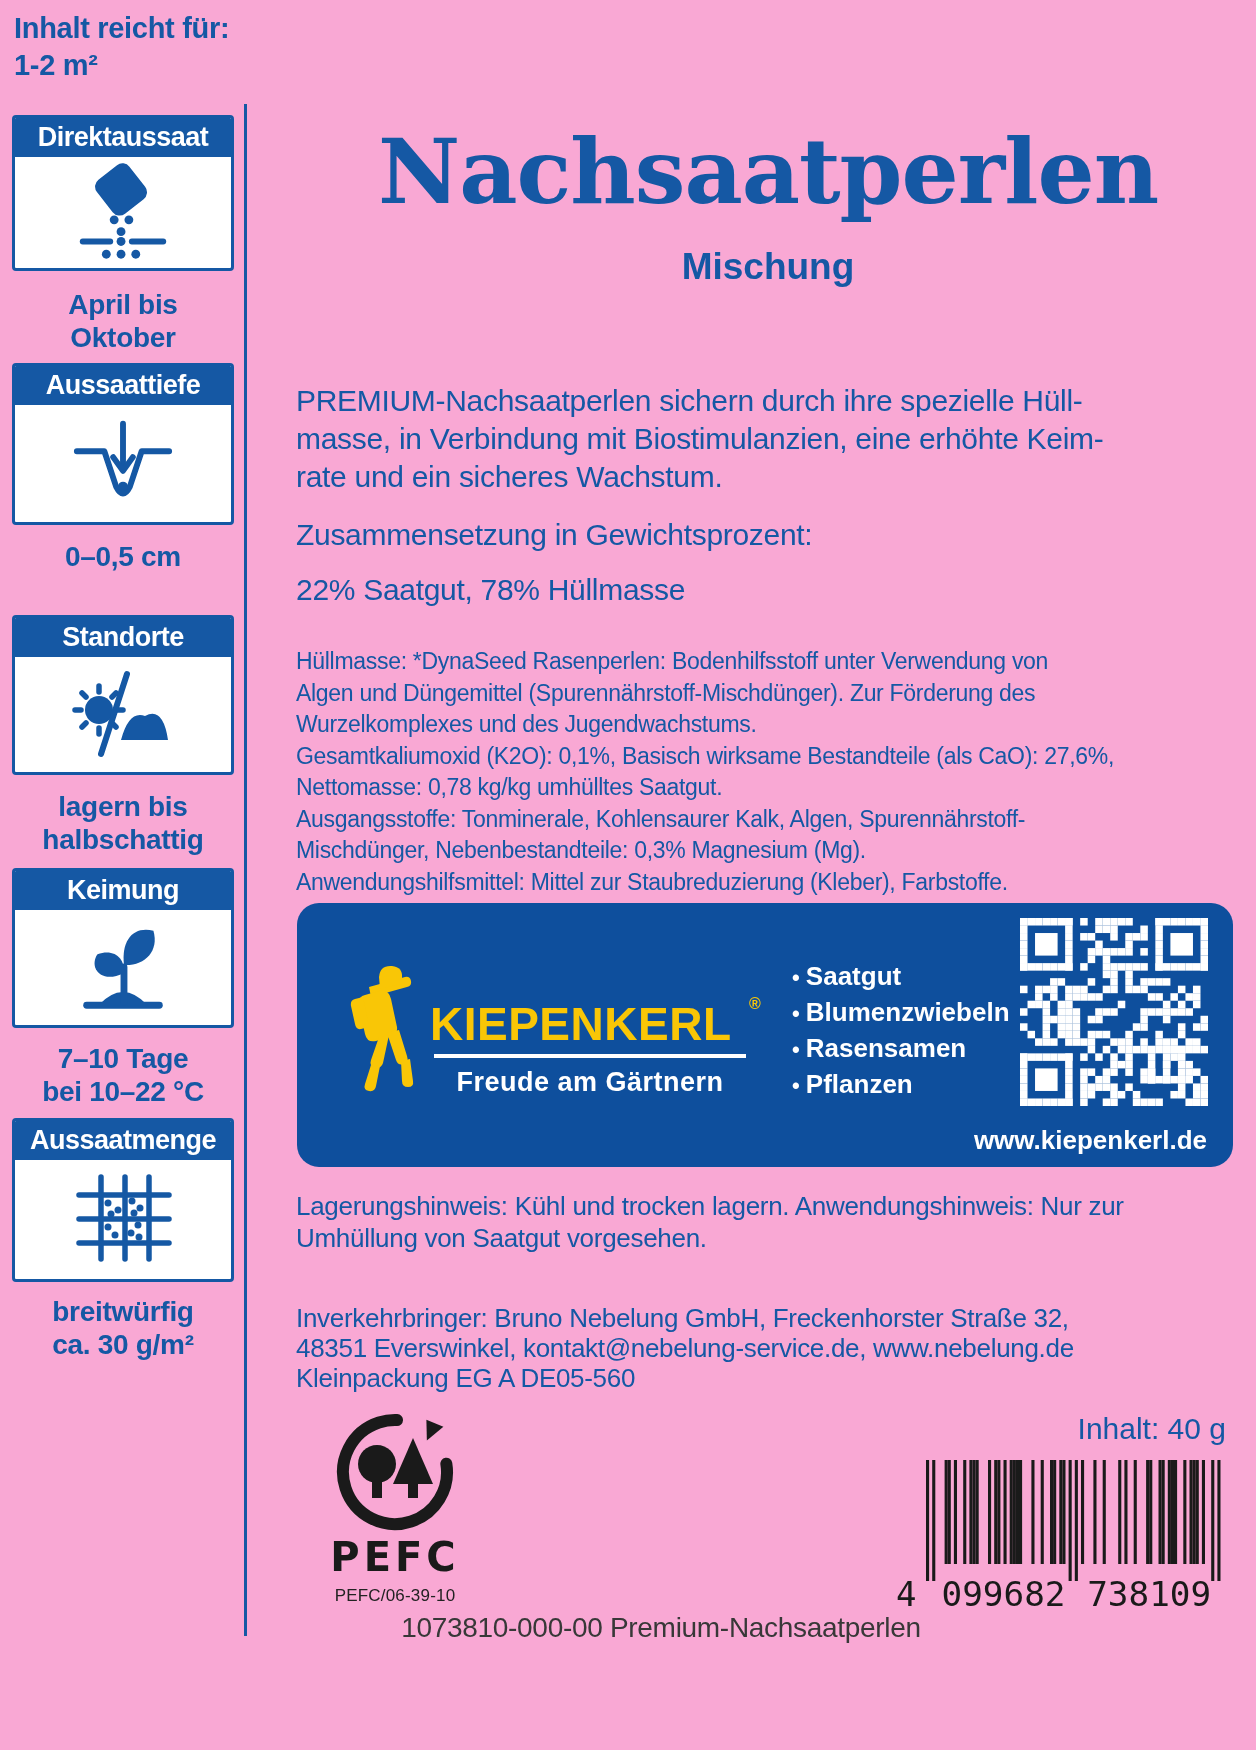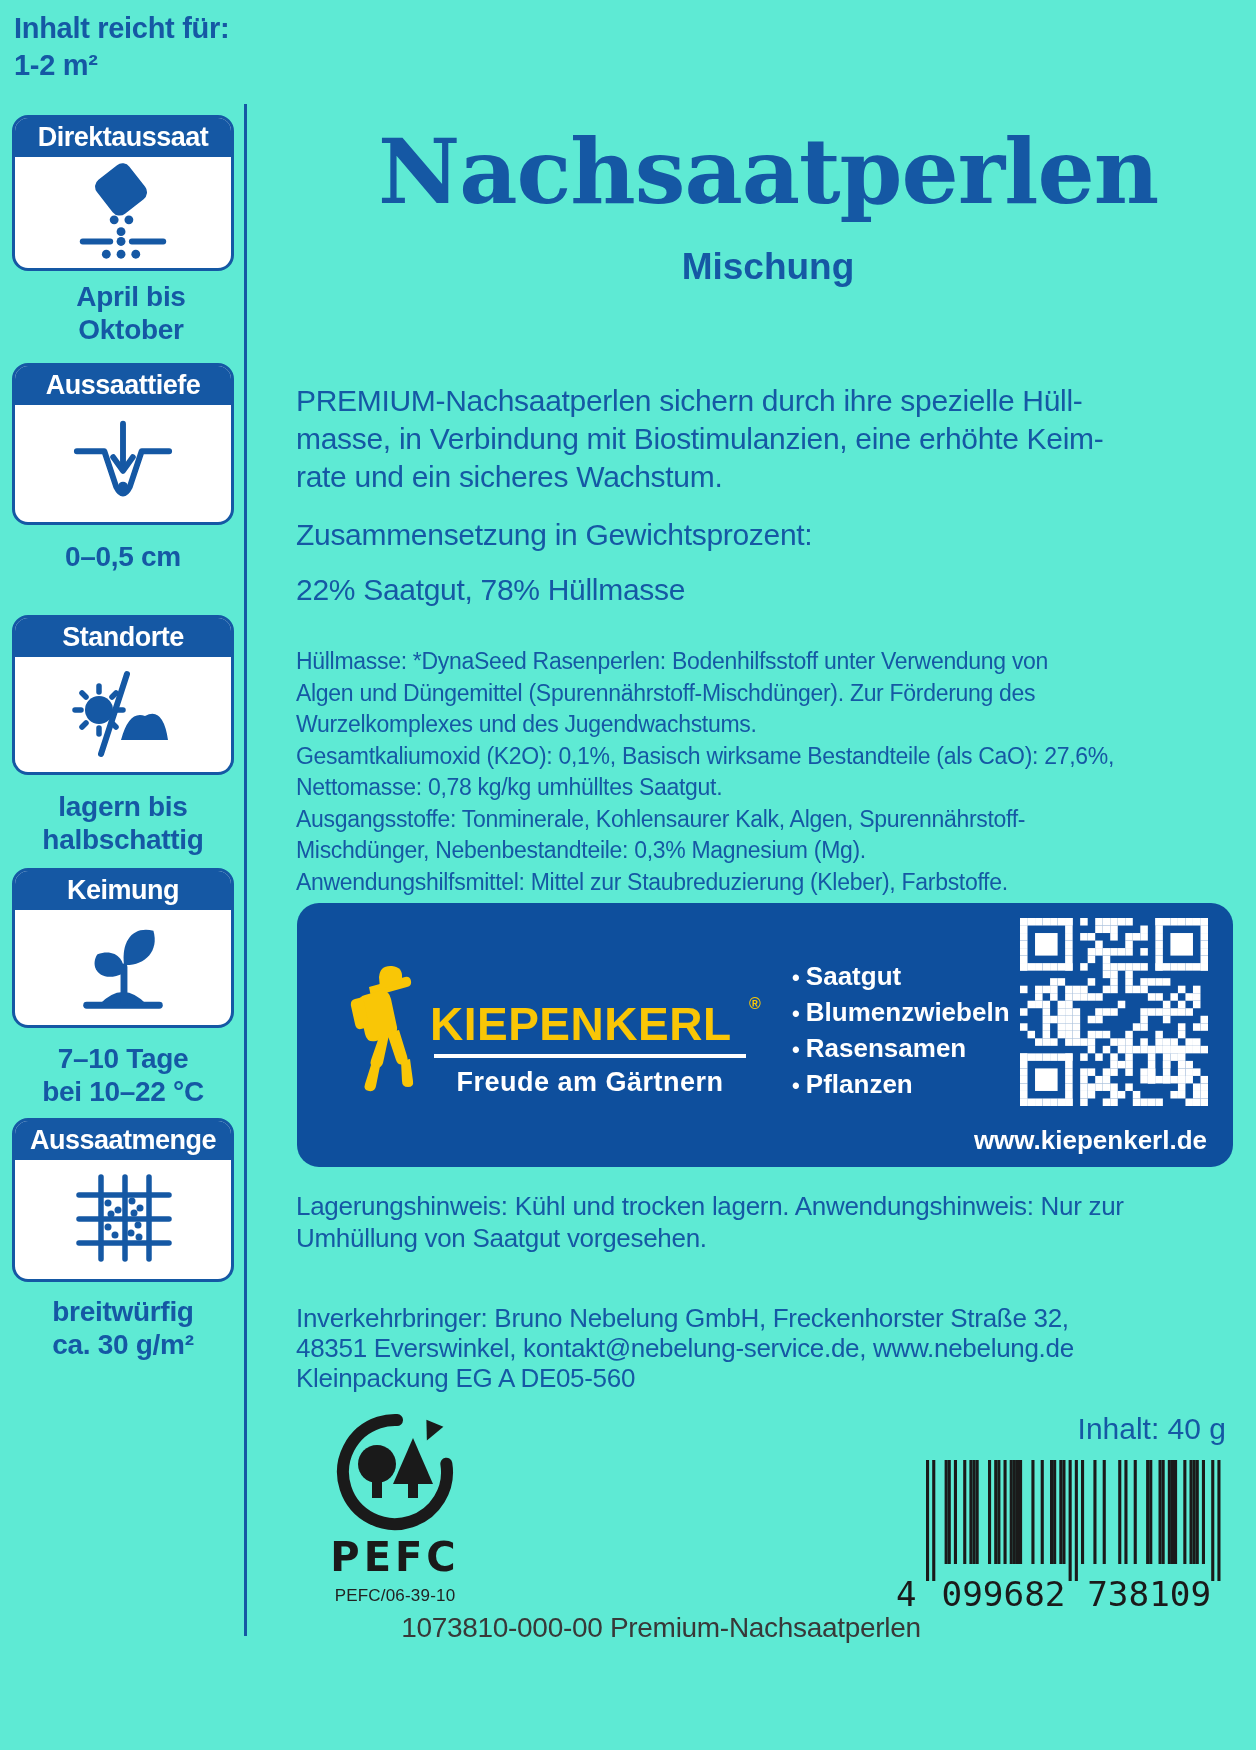--- a/index.html
+++ b/index.html
@@ -1,28 +1,28 @@
 <!DOCTYPE html>
 <html><head>
 <meta charset="utf-8">
 <style>
   html,body{margin:0;padding:0;background:#e8e8e8;}
-  #page{position:relative;width:1256px;height:1750px;background:#5eead4;overflow:hidden;
+  #page{position:relative;width:1256px;height:1750px;background:#f9a8d4;overflow:hidden;
         font-family:"Liberation Sans",sans-serif;color:#1558A4;}
   .abs{position:absolute;}
   .pre{white-space:pre-line;}
 
   
   #inhalt-reicht{left:14px;top:10px;font-size:29px;font-weight:700;line-height:37px;letter-spacing:-0.3px;}
 
   
   #divider{left:244px;top:104px;width:3px;height:1532px;background:#1558A4;}
 
   
-  .sbox{left:12px;width:222px;border:3px solid #1558A4;border-radius:16px;background:#fff;box-sizing:border-box;overflow:hidden;}
+  .sbox{left:12px;width:222px;border:3px solid #1558A4;border-radius:4px;background:#fff;box-sizing:border-box;overflow:hidden;}
   .sbox-h{background:#1558A4;color:#fff;font-size:27px;font-weight:700;text-align:center;height:39px;line-height:38px;letter-spacing:-0.5px;}
   .sbox-body{display:flex;align-items:center;justify-content:center;}
   .caption{left:0px;width:246px;text-align:center;font-size:28px;font-weight:700;line-height:33px;letter-spacing:-0.3px;}
 
   
   .main-txt{left:296px;width:944px;letter-spacing:-0.3px;}
   #title{left:280px;width:976px;top:120px;text-align:center;font-family:"DejaVu Serif",serif;
          font-weight:700;font-size:90px;line-height:1.15;letter-spacing:-1px;}
   #subtitle{left:280px;width:976px;top:246px;text-align:center;font-size:37px;font-weight:700;}
   #intro{top:382px;font-size:30px;line-height:38px;}
@@ -82,21 +82,21 @@
         <circle class="fl" cx="53" cy="69" r="4.5"></circle>
         <line class="st" x1="14" y1="79" x2="42" y2="79" stroke-width="6"></line>
         <line class="st" x1="64" y1="79" x2="96" y2="79" stroke-width="6"></line>
         <circle class="fl" cx="53" cy="79" r="4.5"></circle>
         <circle class="fl" cx="38" cy="92" r="4.5"></circle>
           <circle class="fl" cx="53" cy="92" r="4.5"></circle>
           <circle class="fl" cx="68" cy="92" r="4.5"></circle>
       </svg>
     </div>
   </div>
-  <div class="abs caption pre" style="top:280px;padding-left:8px;">April bis
+  <div class="abs caption pre" style="top:288px;">April bis
 Oktober</div>
 
   <div class="abs sbox" style="top:363px;height:162px;">
     <div class="sbox-h">Aussaattiefe</div>
     <div class="sbox-body" style="height:116px;">
       <svg width="108" height="104" viewBox="0 0 110 104">
         <path class="st" d="M8 40 H36 L48 76 Q55 90 62 76 L74 40 H102" stroke-width="6"></path>
         <line class="st" x1="55" y1="12" x2="55" y2="56" stroke-width="6"></line>
         <path class="st" d="M45 46 L55 60 L65 46" stroke-width="6"></path>
         <circle class="fl" cx="55" cy="76" r="5"></circle>

